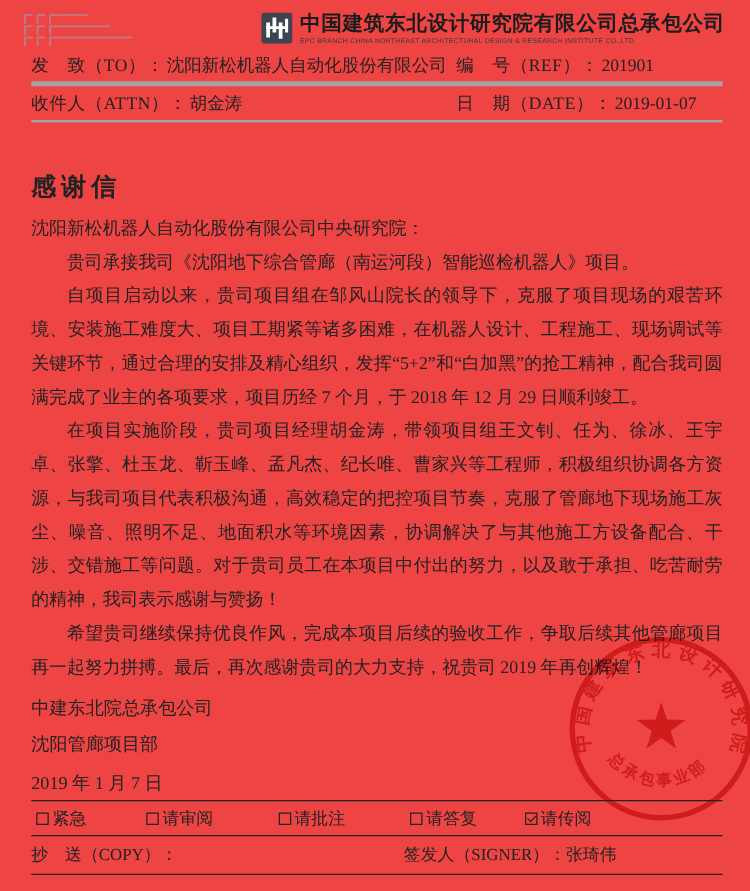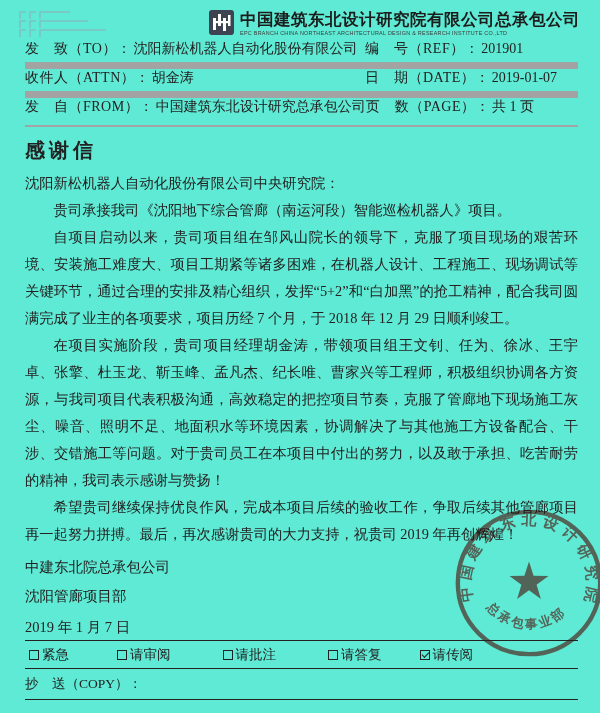--- a/index.html
+++ b/index.html
@@ -1,21 +1,21 @@
 <!DOCTYPE html>
 <html><head>
 <meta charset="utf-8">
 <style>
   * { box-sizing: border-box; margin: 0; padding: 0; }
   html,body { background:#e8e8e8; }
   .page {
     position: relative;
     width: 600px; height: 713px;
     margin: 0 auto;
-    background: #5eead4;
+    background: #ef4444;
     font-family: "Liberation Serif", "DejaVu Serif", serif;
     color: #222;
     overflow: hidden;
   }
   
   .corner-mark { position:absolute; top:10px; left:18px; opacity:.55; }
 
   
   .brand { position:absolute; top:10px; right:20px; display:flex; align-items:flex-start; gap:6px; }
   .brand-emblem { width:25px; height:25px; flex:0 0 auto; }
@@ -24,21 +24,21 @@
     font-family:"Liberation Sans","DejaVu Sans",sans-serif;
     font-weight:bold; font-size:16.5px; letter-spacing:.5px; color:#1c1c1c; line-height:19px;
   }
   .brand-en {
     font-family:"Liberation Sans","DejaVu Sans",sans-serif;
     font-size:5.4px; color:#3a3a3a; letter-spacing:.3px; margin-top:1px;
   }
 
   
   .meta { position:absolute; top:40px; left:25px; width:553px; font-size:14px; }
-  .meta-row { display:flex; align-items:flex-start; height:29px; border-bottom:7px solid #a3a3a3; }
+  .meta-row { display:flex; align-items:center; height:29px; border-bottom:4px solid #a3a3a3; }
   .meta-row:last-child { border-bottom-width:2px; }
   .meta-cell-l { flex:0 0 340px; white-space:nowrap; }
   .meta-cell-r { flex:1; white-space:nowrap; }
   .meta-label { letter-spacing:.5px; }
   .meta-value { margin-left:2px; }
 
   
   .letter { position:absolute; top:138px; left:25px; width:553px; }
   .letter-title { font-size:20px; font-weight:bold; letter-spacing:4px; line-height:24px; margin-bottom:8px; }
   .salutation { font-size:14.3px; line-height:27px; }
@@ -120,28 +120,20 @@
       </div>
     </div>
     <div class="meta-row">
       <div class="meta-cell-l">
         <span class="meta-label">收件人（ATTN）：</span><span class="meta-value">胡金涛</span>
       </div>
       <div class="meta-cell-r">
         <span class="meta-label">日　期（DATE）：</span><span class="meta-value">2019-01-07</span>
       </div>
     </div>
-    <div class="meta-row">
-      <div class="meta-cell-l">
-        <span class="meta-label">发　自（FROM）：</span><span class="meta-value">中国建筑东北设计研究总承包公司</span>
-      </div>
-      <div class="meta-cell-r">
-        <span class="meta-label">页　数（PAGE）：</span><span class="meta-value">共 1 页</span>
-      </div>
-    </div>
   </div>
 
   <div class="letter">
     <div class="letter-title">感谢信</div>
     <div class="salutation">沈阳新松机器人自动化股份有限公司中央研究院：</div>
     <p>贵司承接我司《沈阳地下综合管廊（南运河段）智能巡检机器人》项目。</p>
     <p>自项目启动以来，贵司项目组在邹风山院长的领导下，克服了项目现场的艰苦环境、安装施工难度大、项目工期紧等诸多困难，在机器人设计、工程施工、现场调试等关键环节，通过合理的安排及精心组织，发挥“5+2”和“白加黑”的抢工精神，配合我司圆满完成了业主的各项要求，项目历经 7 个月，于 2018 年 12 月 29 日顺利竣工。</p>
     <p>在项目实施阶段，贵司项目经理胡金涛，带领项目组王文钊、任为、徐冰、王宇卓、张擎、杜玉龙、靳玉峰、孟凡杰、纪长唯、曹家兴等工程师，积极组织协调各方资源，与我司项目代表积极沟通，高效稳定的把控项目节奏，克服了管廊地下现场施工灰尘、噪音、照明不足、地面积水等环境因素，协调解决了与其他施工方设备配合、干涉、交错施工等问题。对于贵司员工在本项目中付出的努力，以及敢于承担、吃苦耐劳的精神，我司表示感谢与赞扬！</p>
     <p>希望贵司继续保持优良作风，完成本项目后续的验收工作，争取后续其他管廊项目再一起努力拼搏。最后，再次感谢贵司的大力支持，祝贵司 2019 年再创辉煌！</p>
     <div class="signature">
@@ -188,17 +180,20 @@
         <span class="cb-item">
           <span class="cbox checked"></span>
           <span>请传阅</span>
         </span>
       </div>
     <div class="fline"></div>
     <div class="copyrow">
       <div class="copy-cell">
         <span>抄　送（COPY）：</span><span></span>
       </div>
+      <div class="signer-cell">
+        <span>签发人（SIGNER）：</span><span>张琦伟</span>
+      </div>
     </div>
     <div class="fline"></div>
   </div>
 
 </div>
 
 </body></html>

